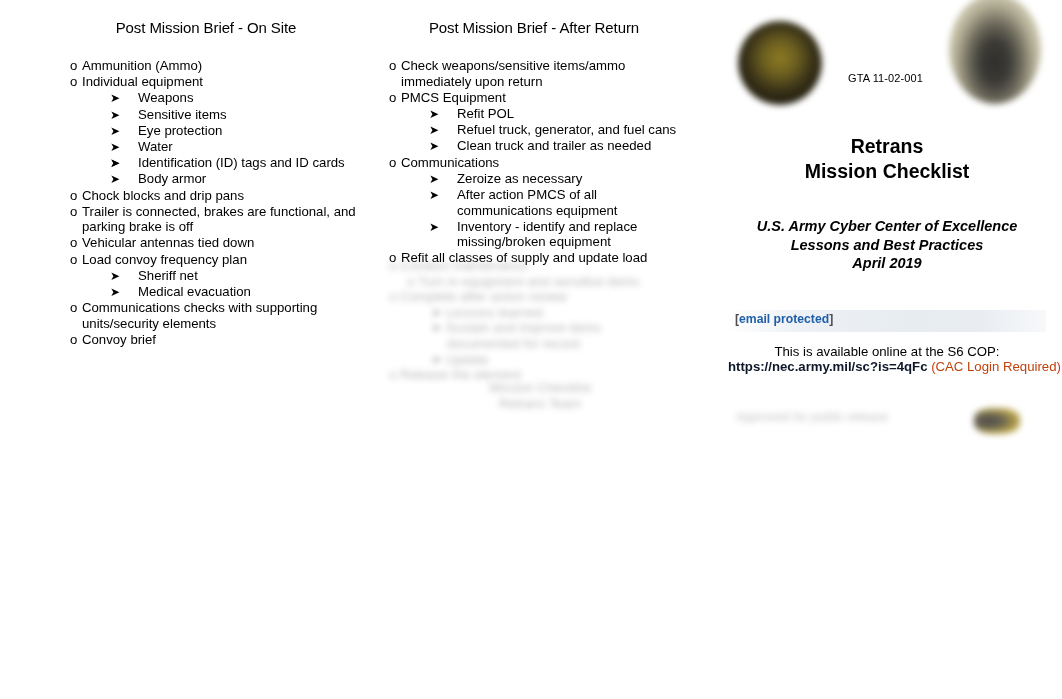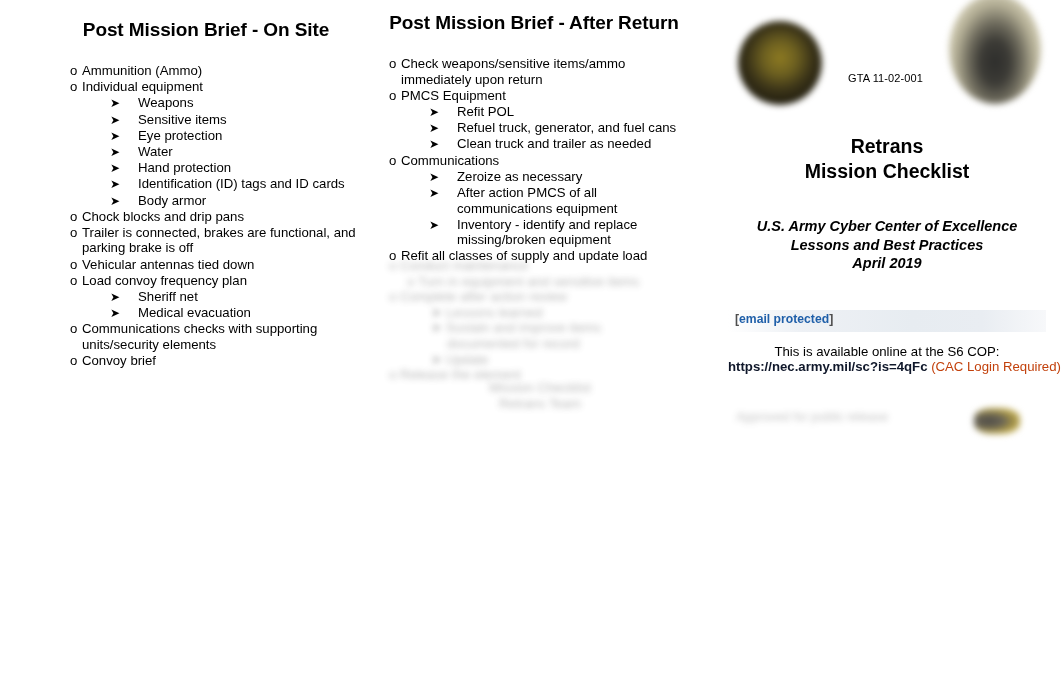--- a/index.html
+++ b/index.html
@@ -27,27 +27,27 @@
   
   .col1 {
     position: absolute;
     left: 70px;
     top: 19px;
     width: 290px;
   }
   .col2 {
     position: absolute;
     left: 389px;
-    top: 12px;
+    top: 19px;
     width: 290px;
   }
 
   .col-head {
-    font-size: 19px;
-    font-weight: bold;
+    font-size: 15px;
+    font-weight: normal;
     text-align: center;
     letter-spacing: -0.1px;
     margin: 0 0 22px 0;
     white-space: nowrap;
   }
   .col1 .col-head { padding-right: 18px; }
 
   ul.lvl1 {
     list-style: none;
     margin: 0;
@@ -283,21 +283,20 @@
         <li class="subitem">
           <span class="bullet-arrow">➤</span>
           <span class="txt">Eye protection</span>
         </li>
         <li class="subitem">
           <span class="bullet-arrow">➤</span>
           <span class="txt">Water</span>
         </li>
         <li class="subitem">
           <span class="bullet-arrow">➤</span>
-          <span class="txt">Hand protection</span>
         </li>
         <li class="subitem">
           <span class="bullet-arrow">➤</span>
           <span class="txt">Identification (ID) tags and ID cards</span>
         </li>
         <li class="subitem">
           <span class="bullet-arrow">➤</span>
           <span class="txt">Body armor</span>
         </li>
       </ul>

